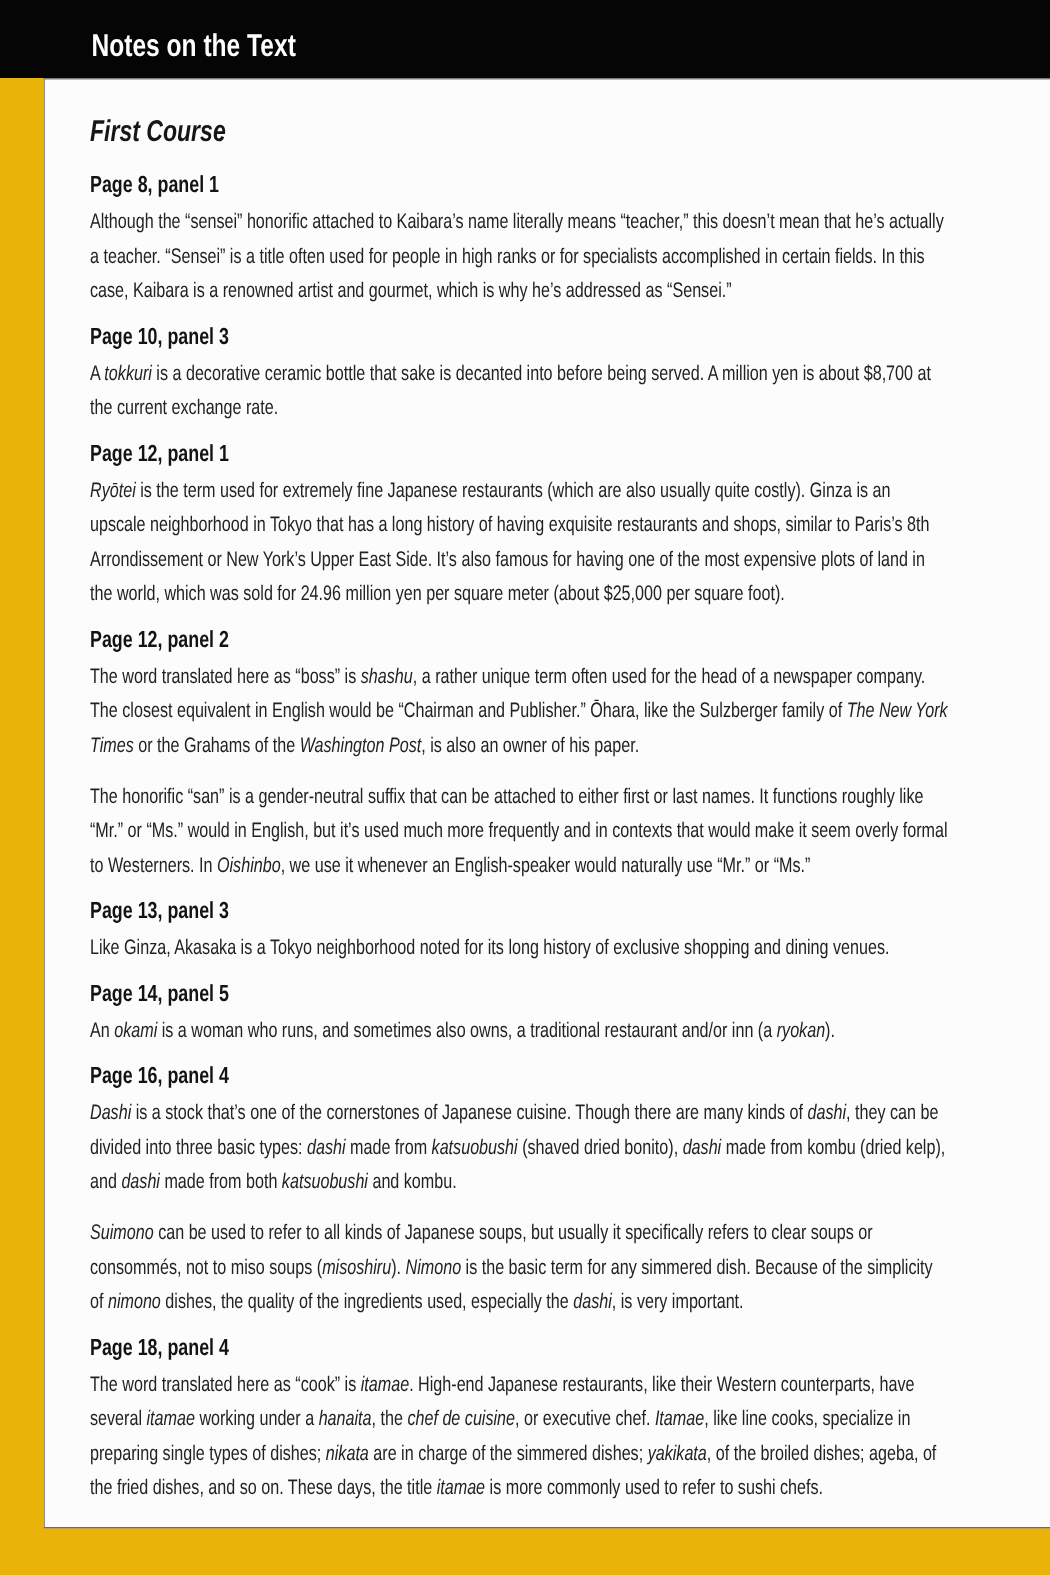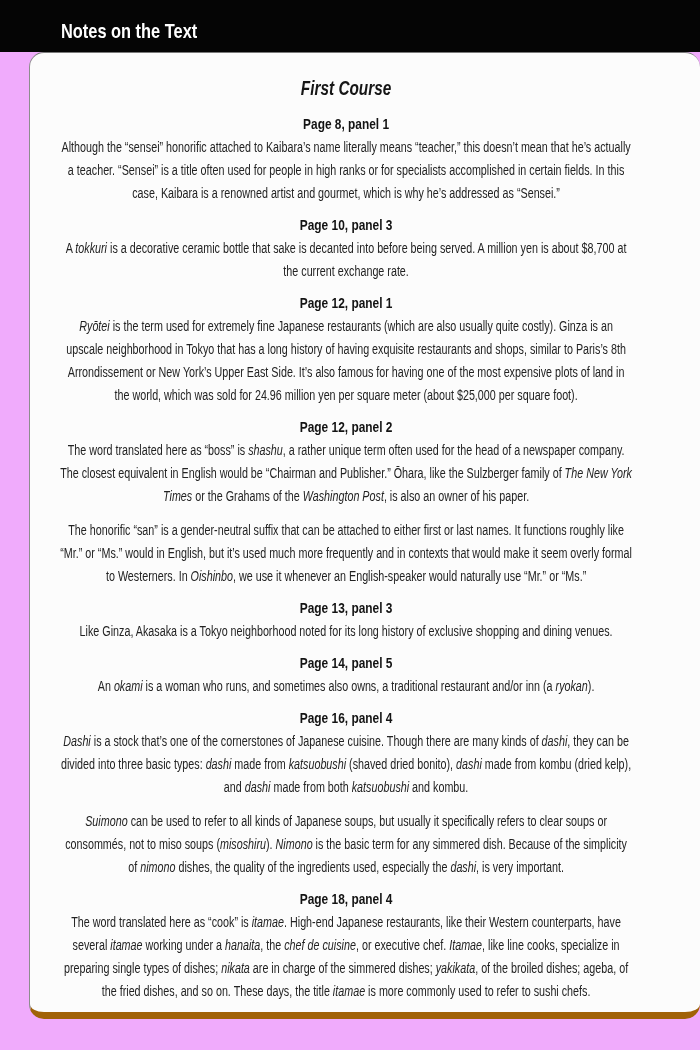--- a/index.html
+++ b/index.html
@@ -5,23 +5,22 @@
   html, body {
     margin: 0;
     padding: 0;
     background: #0a0a0a;
     font-family: "Liberation Sans", sans-serif;
   }
   .page {
     position: relative;
     width: 700px;
     height: 1050px;
-    background: #f0abfc;
+    background: #eab308;
     overflow: hidden;
-    text-align: center;
   }
   .page-header {
     position: absolute;
     top: 0; left: 0;
     width: 700px;
     height: 52px;
     background: #050505;
   }
   .page-header-title {
     position: absolute;
@@ -38,24 +37,23 @@
   }
   .page-panel {
     position: absolute;
     left: 29px;
     top: 52px;
     width: 671px;
     height: 967px;
     background: #fcfcfc;
     border-top: 1px solid #7a7a7a;
     border-left: 1px solid #8d8d8d;
-    border-bottom: 7px solid #a16207;
+    border-bottom: 1px solid #a16207;
     box-sizing: border-box;
     overflow: hidden;
-    border-radius: 15px;
   }
   .content {
     padding: 25px 0 0 30px;
   }
   .squeeze {
     width: 745px;
     transform: scaleX(0.768);
     transform-origin: 0 0;
   }
   .course-title {

